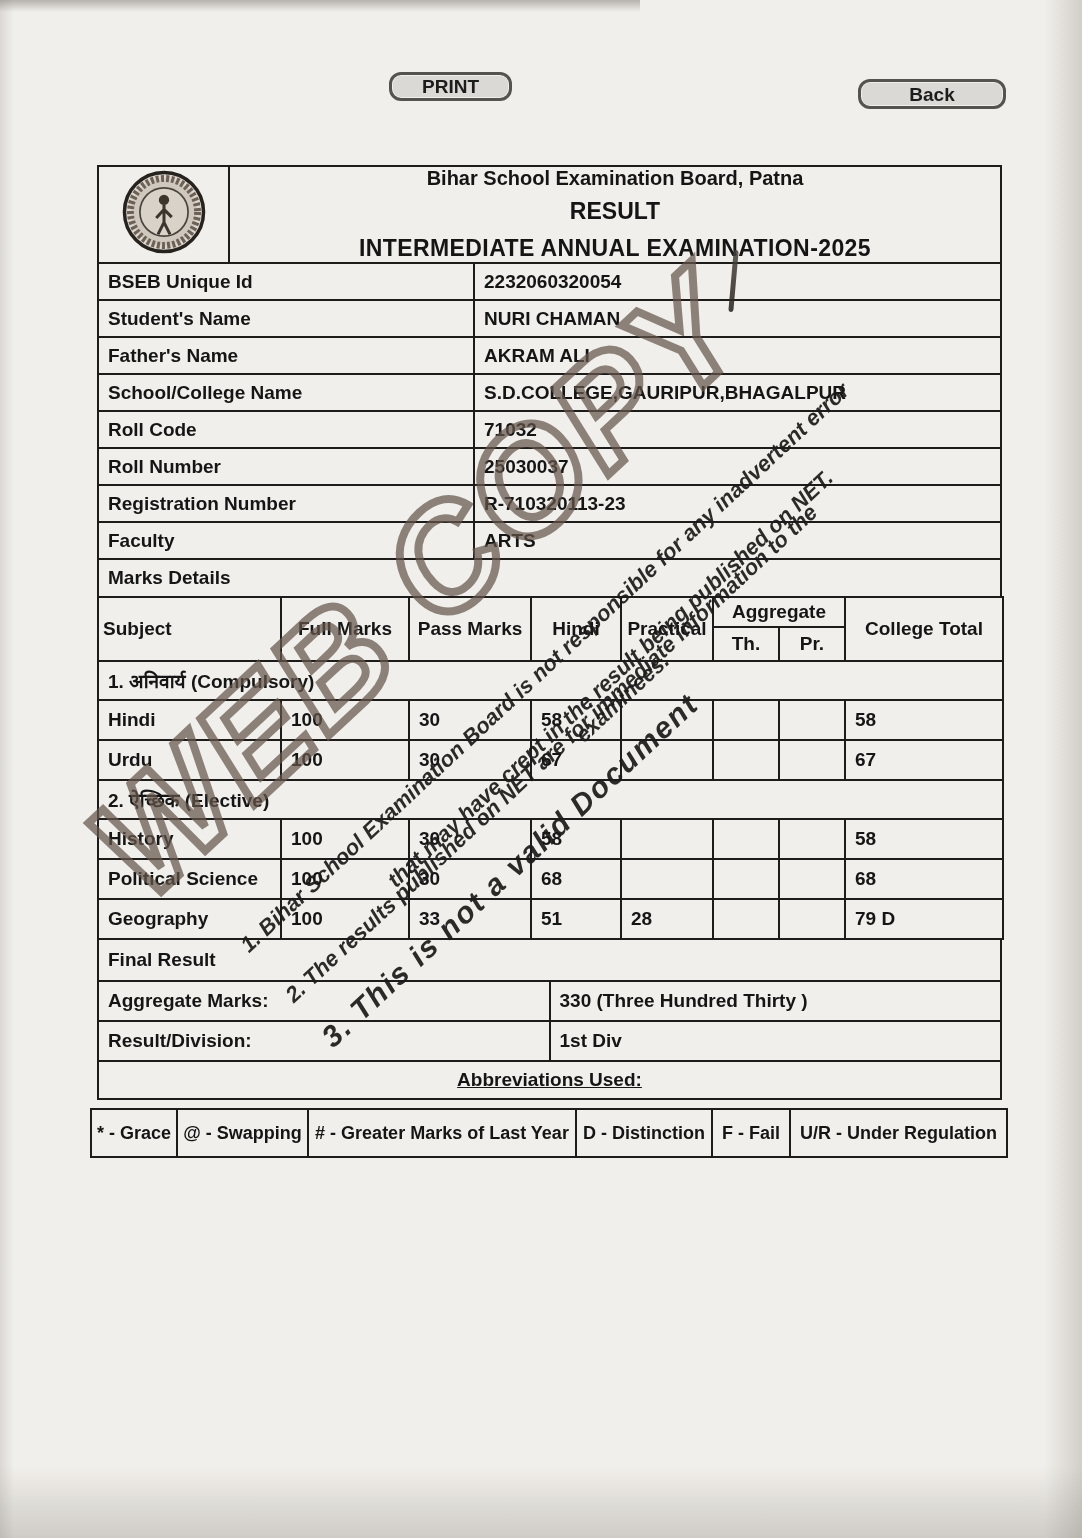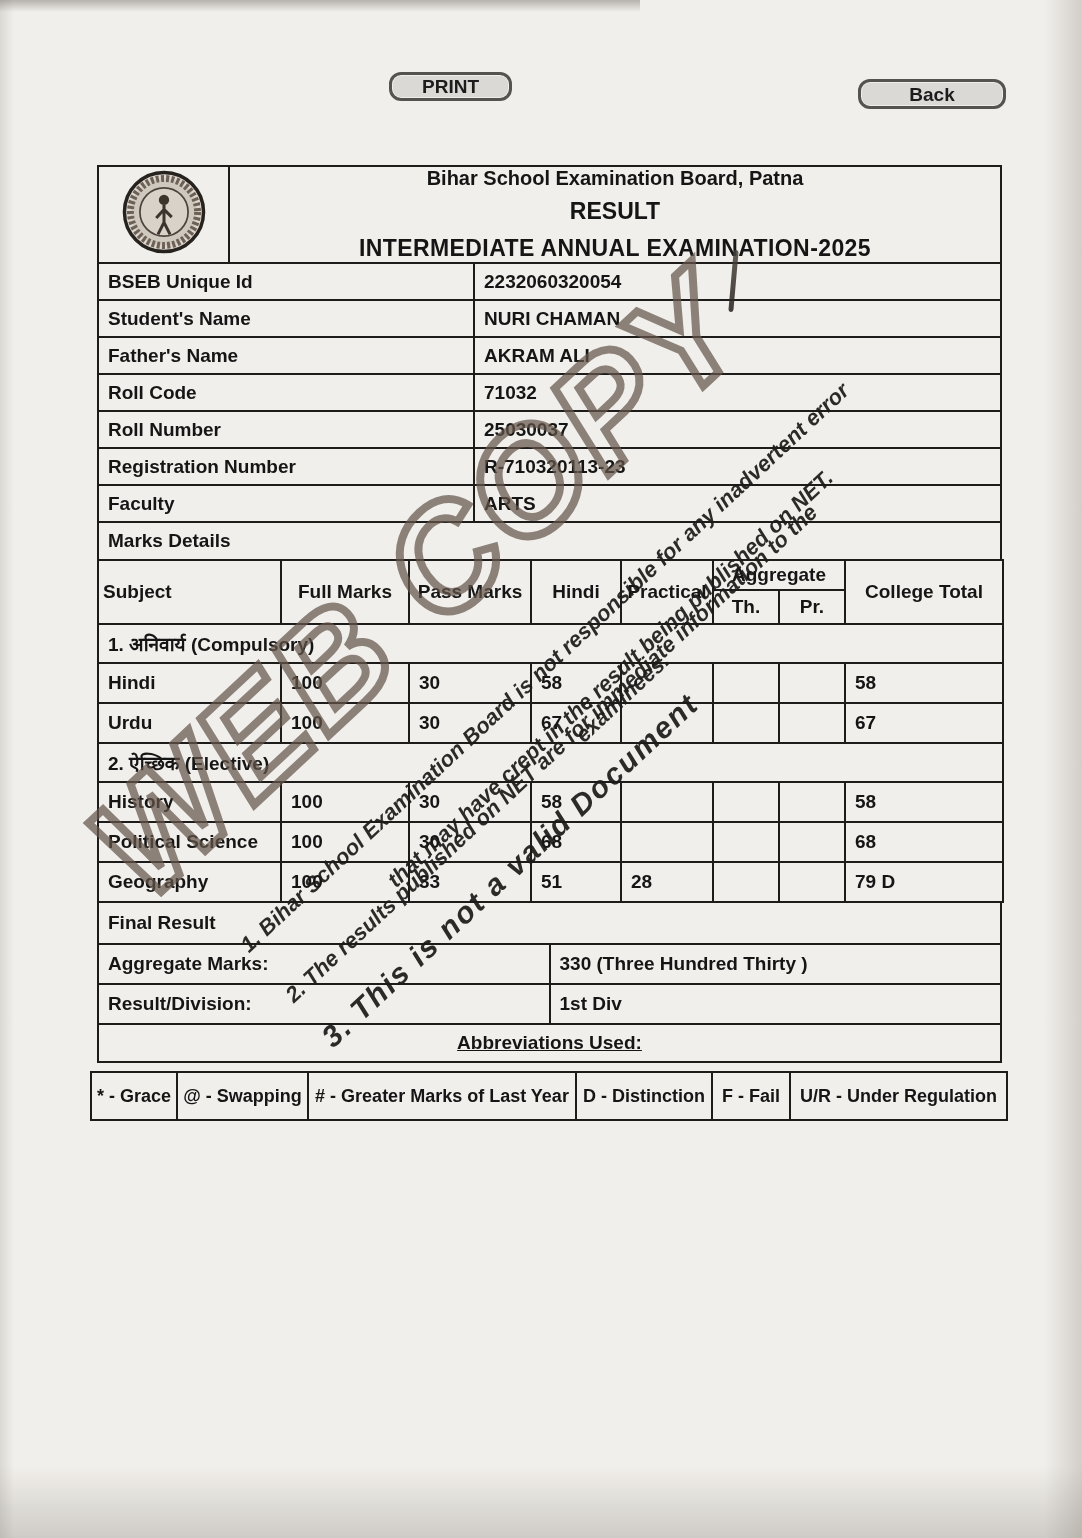--- a/index.html
+++ b/index.html
@@ -114,20 +114,24 @@
       <td class="lbl">BSEB Unique Id</td>
       <td>2232060320054</td>
     </tr>
     <tr>
       <td class="lbl">Student's Name</td>
       <td>NURI CHAMAN</td>
     </tr>
     <tr>
       <td class="lbl">Father's Name</td>
       <td>AKRAM ALI</td>
+    </tr>
+    <tr>
+      <td class="lbl">School/College Name</td>
+      <td>S.D.COLLEGE,GAURIPUR,BHAGALPUR</td>
     </tr>
     <tr>
       <td class="lbl">Roll Code</td>
       <td>71032</td>
     </tr>
     <tr>
       <td class="lbl">Roll Number</td>
       <td>25030037</td>
     </tr>
     <tr>

